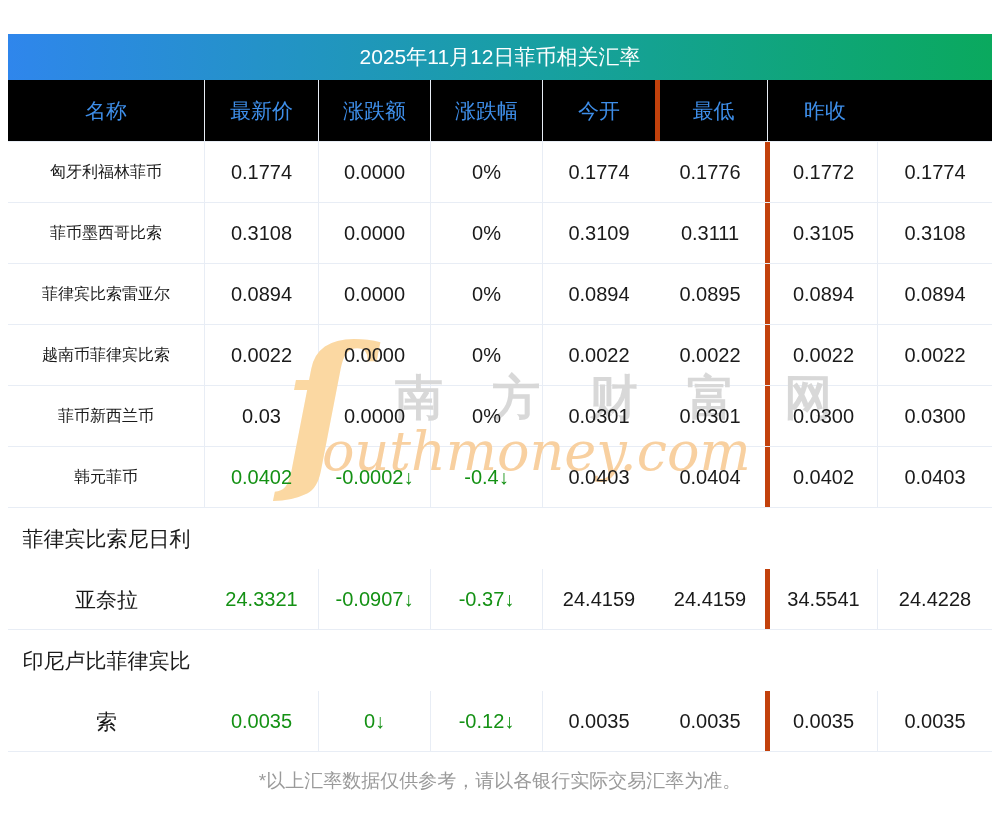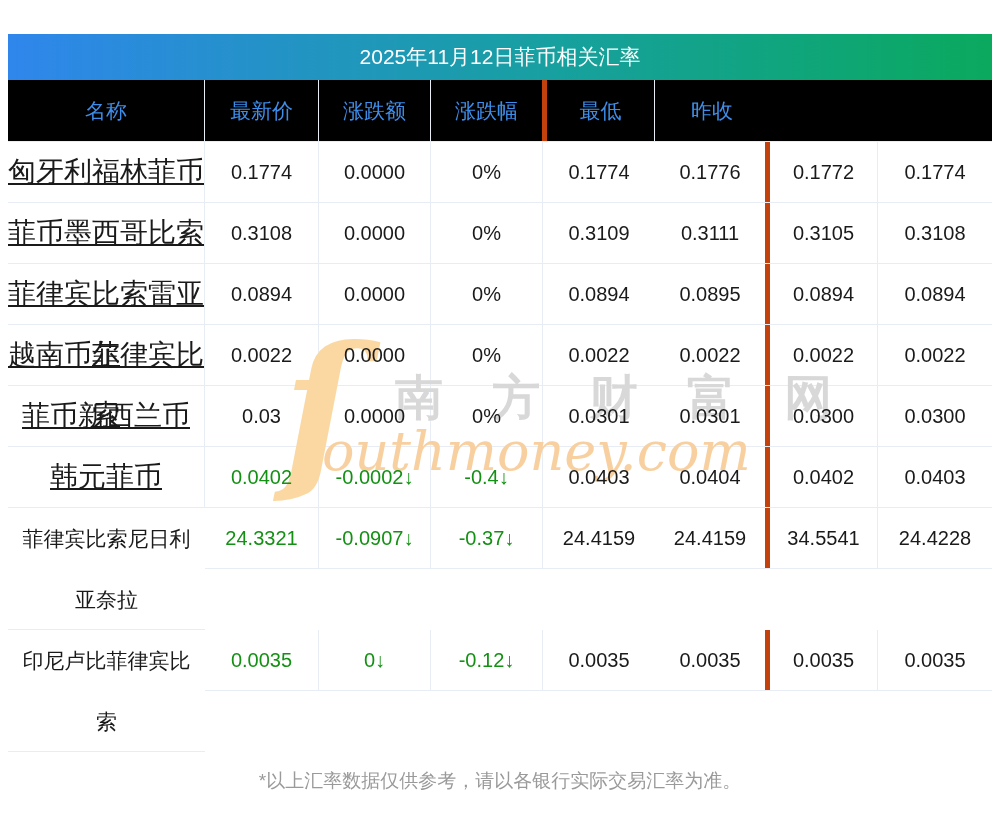--- a/index.html
+++ b/index.html
@@ -16,22 +16,22 @@
   .col-n{width:197px;border-right:1px solid #e8edf5;}
   .col-a{width:113px;}
   .col-b{width:112px;border-left:1px solid #e8edf5;}
   .col-c{width:112px;border-left:1px solid #e8edf5;}
   .col-d{width:113px;border-left:1px solid #e8edf5;}
   .col-e{width:110px;}
   .col-f{width:112px;border-left:5px solid #c2410c;}
   .col-g{width:115px;border-left:1px solid #e8edf5;}
   .trow{display:flex;height:61px;border-bottom:1px solid #e8edf5;box-sizing:border-box;background:transparent;}
   .trow .cell{line-height:60px;}
-  .name-cell{font-size:28px;text-decoration:underline;}
-  .trow-tall{display:flex;height:122px;box-sizing:border-box;}
+  .name-cell{font-size:16px;}
+  .trow-tall{display:flex;height:122px;box-sizing:border-box;align-items:flex-end;}
   .name-tall{height:122px;line-height:61px;border-bottom:1px solid #e8edf5;
              padding:0 10px;width:197px;font-size:21px;}
   .tall-right{width:787px;display:flex;flex-direction:row;}
   .tall-top{display:flex;height:61px;border-bottom:1px solid #e8edf5;box-sizing:border-box;}
   .tall-top .cell{line-height:60px;}
   .tall-bottom{flex:1;}
   .green{color:#149114;}
   .footnote{position:absolute;left:0;top:768px;width:1000px;text-align:center;
             color:#9a9a9a;font-size:19px;}
   .watermark{position:absolute;left:283px;top:356px;width:480px;height:130px;
@@ -48,20 +48,21 @@
 
 <div class="tablewrap">
 
   <div class="titlebar">2025年11月12日菲币相关汇率</div>
 
   <div class="thead">
     <div class="cell col-n">名称</div>
     <div class="cell col-a">最新价</div>
     <div class="cell col-b">涨跌额</div>
     <div class="cell col-c">涨跌幅</div>
+    <div class="cell col-d">今开</div>
     <div class="cell col-f">最低</div>
     <div class="cell col-g">昨收</div>
   </div>
 
   <div class="trow">
     <div class="cell col-n name-cell"><span>匈牙利福林菲币</span></div>
     <div class="cell col-a"><span>0.1774</span></div>
     <div class="cell col-b"><span>0.0000</span></div>
     <div class="cell col-c"><span>0%</span></div>
     <div class="cell col-d"><span>0.1774</span></div>

